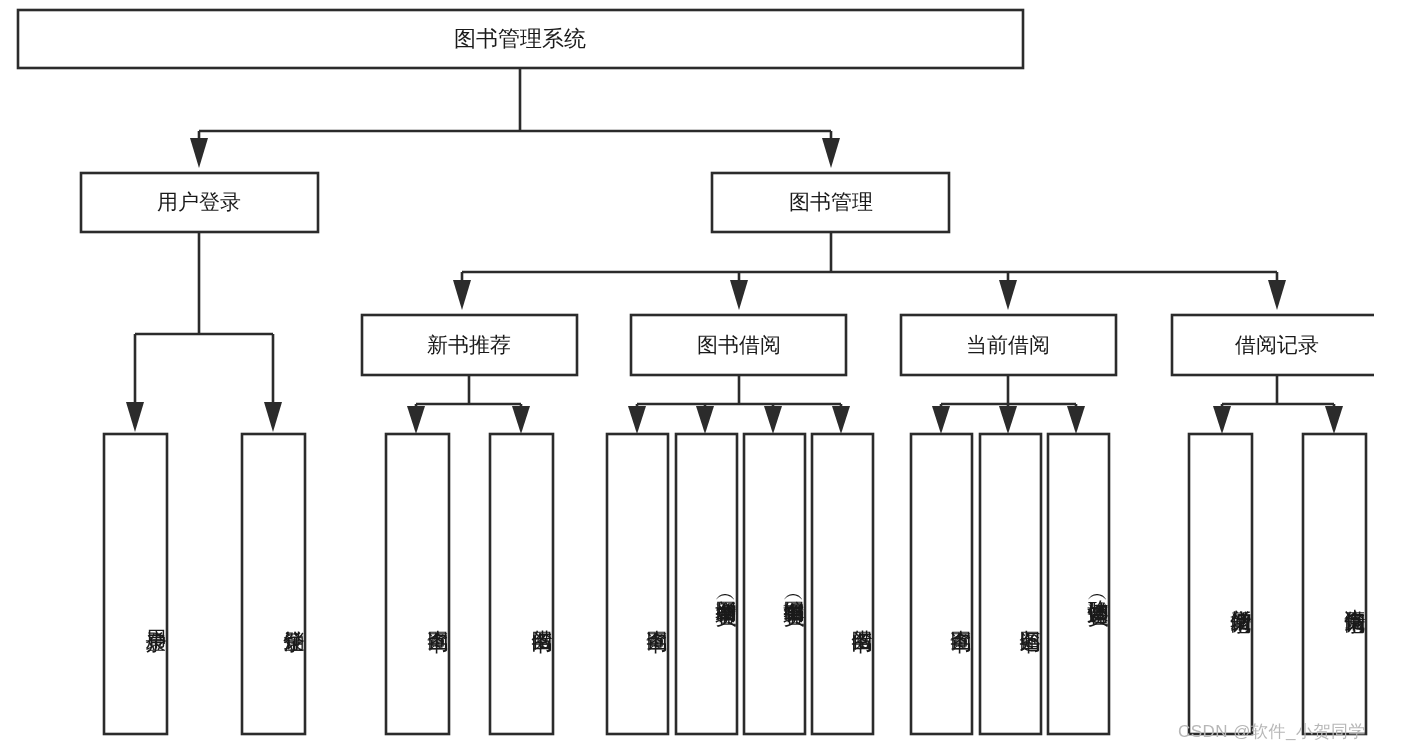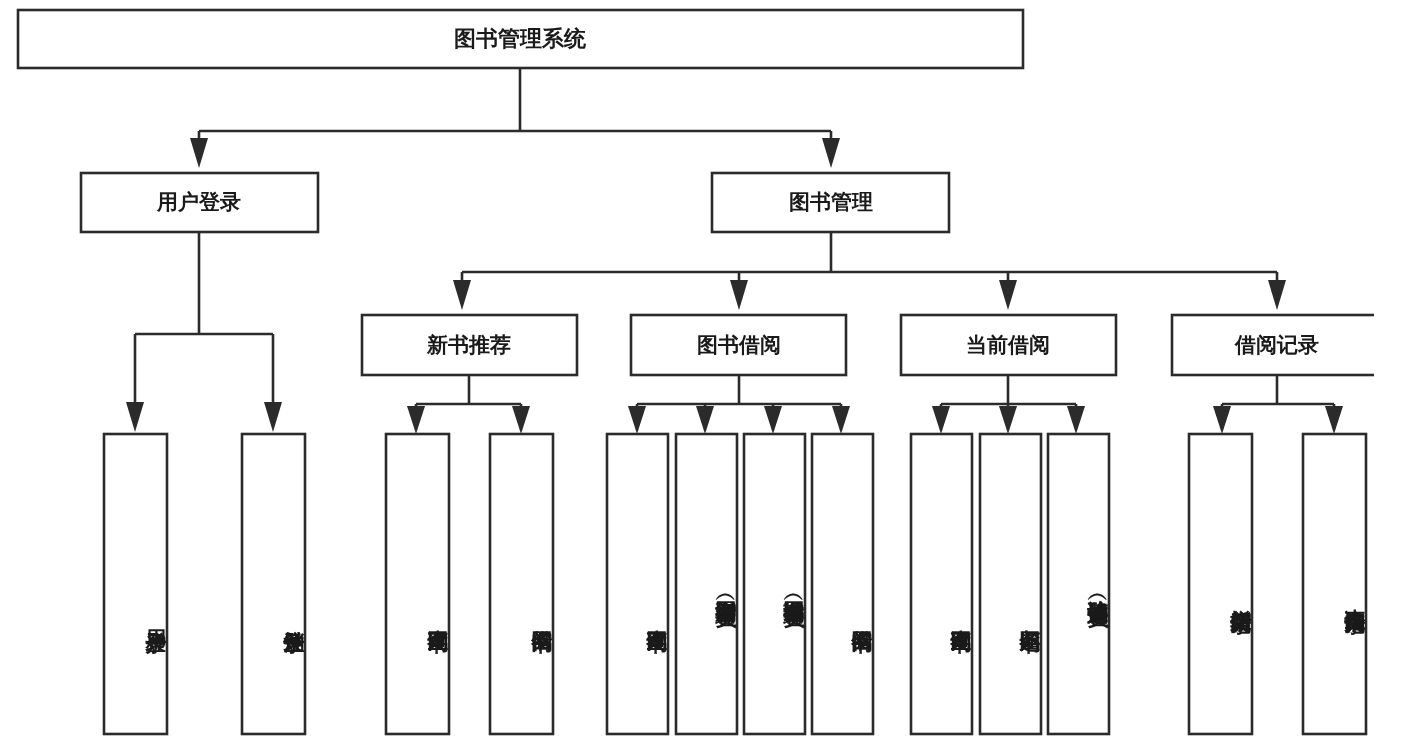--- a/index.html
+++ b/index.html
@@ -9,21 +9,20 @@
   }
   body {
     font-family: "Liberation Sans", "DejaVu Sans", sans-serif;
   }
   #diagram-root {
     position: relative;
     width: 1374px;
     height: 747px;
     background: #ffffff;
     overflow: hidden;
-    font-weight: bold;
   }
   svg#flow-svg {
     position: absolute;
     left: 0;
     top: 0;
     width: 1405px;
     height: 747px;
     display: block;
   }
   .node-rect {
@@ -225,14 +224,15 @@
   <div class="leaf-label" style="left:744px; top:443px; width:61px; height:288px;">编辑图书（管理员）</div>
   <div class="leaf-label" style="left:812px; top:500px; width:61px; height:230px;">借阅图书</div>
 
   <div class="leaf-label" style="left:911px; top:500px; width:61px; height:230px;">查询图书</div>
   <div class="leaf-label" style="left:980px; top:500px; width:61px; height:230px;">归还图书</div>
   <div class="leaf-label" style="left:1048px; top:443px; width:61px; height:288px;">确认归还（管理员）</div>
 
   <div class="leaf-label" style="left:1189px; top:460px; width:63px; height:270px;">新增借阅记录</div>
   <div class="leaf-label" style="left:1303px; top:460px; width:63px; height:270px;">查询借阅记录</div>
 
+  <div class="watermark">CSDN @软件_小贺同学</div>
 
 </div>
 
 </body></html>

